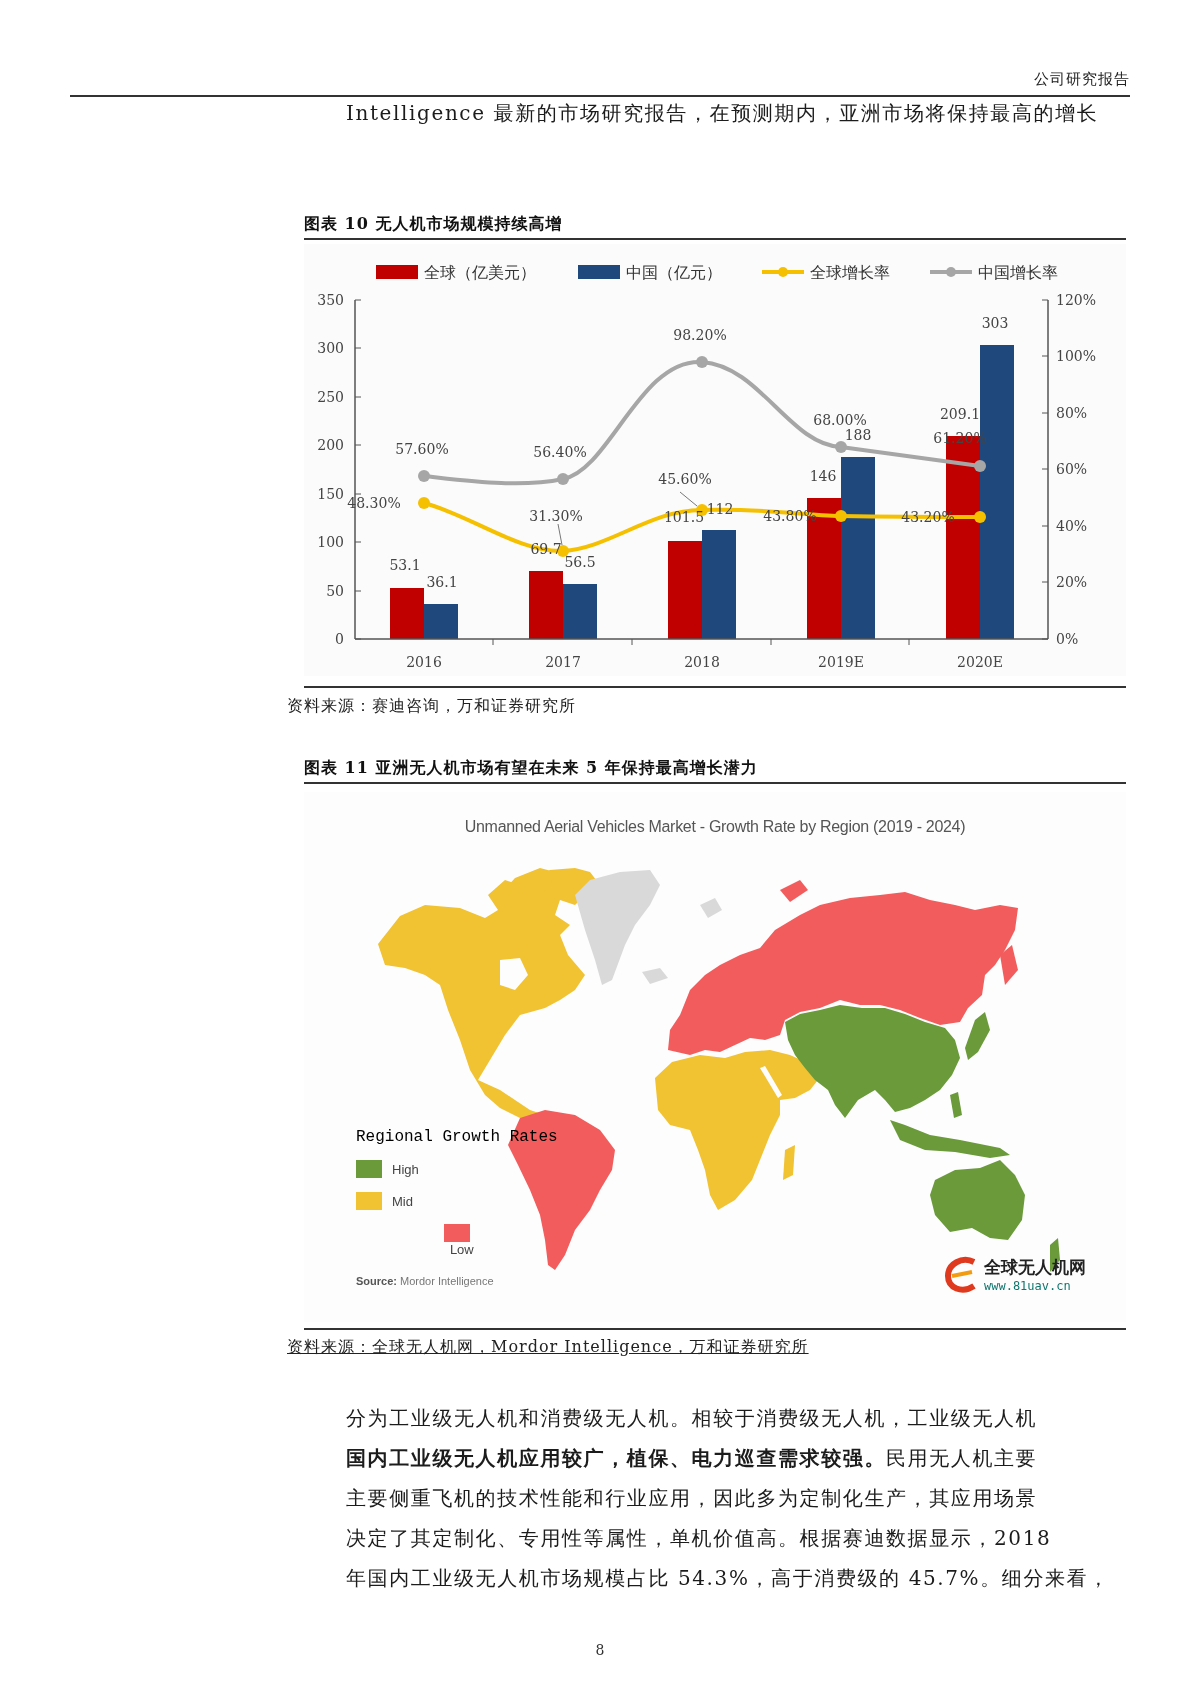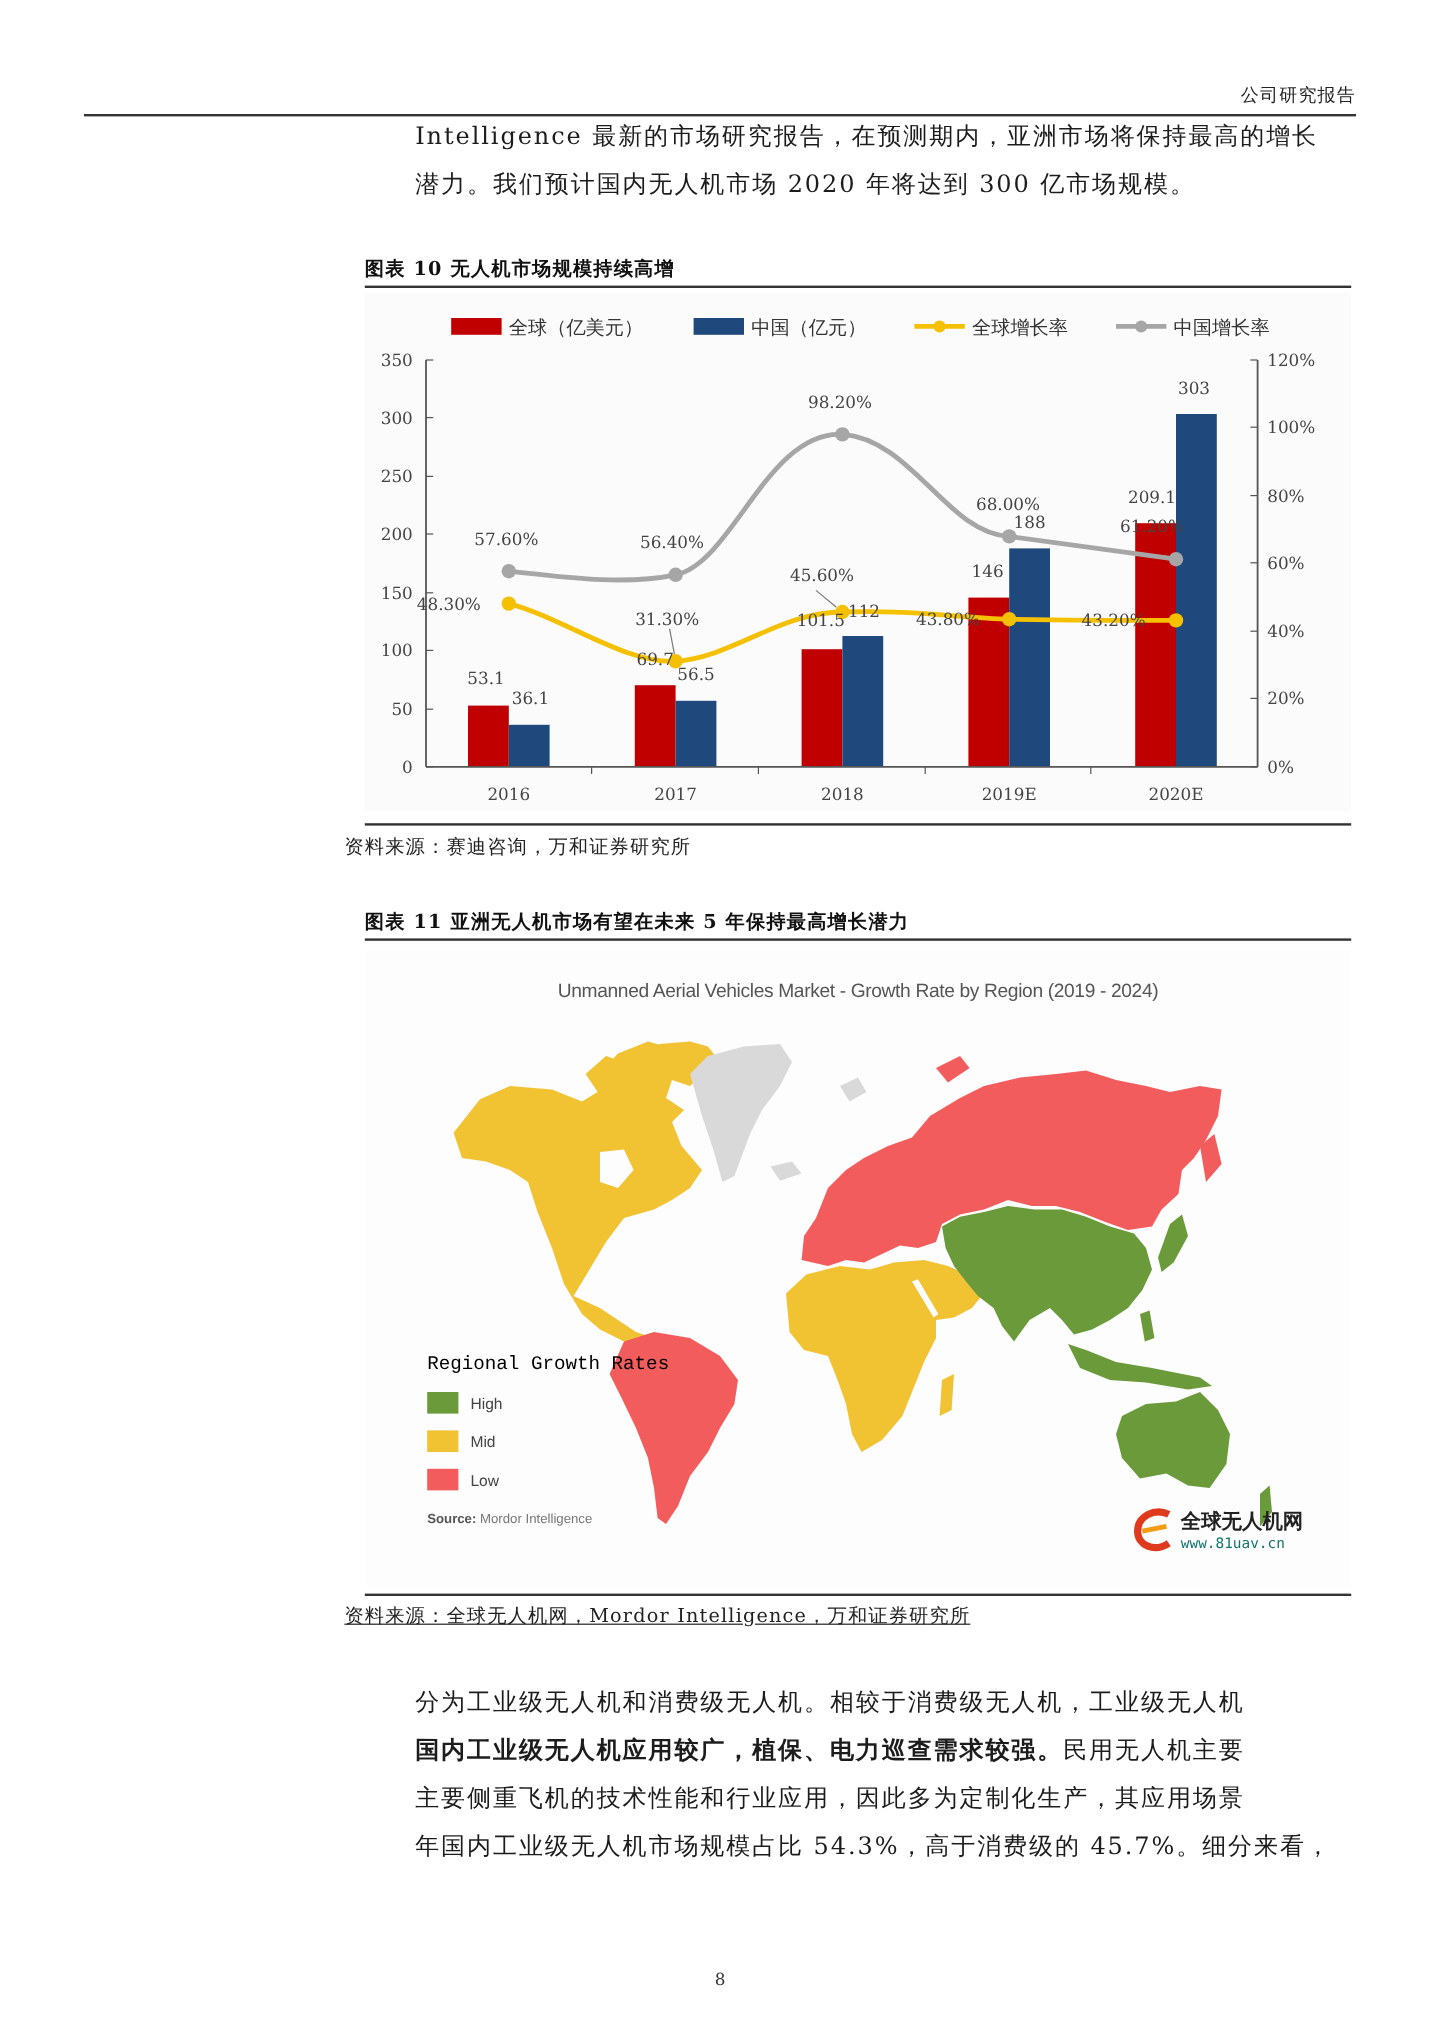--- a/index.html
+++ b/index.html
@@ -28,21 +28,20 @@
   .bold { font-weight:bold; }
 </style>
 </head>
 <body>
 
 <div class="abs header-right">公司研究报告</div>
 <div class="abs header-rule"></div>
 
 <div class="abs para" style="top:93px;">
   <div>Intelligence 最新的市场研究报告，在预测期内，亚洲市场将保持最高的增长</div>
-  <div>潜力。我们预计国内无人机市场 2020 年将达到 300 亿市场规模。</div>
 </div>
 
 <div class="abs fig-title" style="top:214px;">图表 10   无人机市场规模持续高增</div>
 <div class="abs fig-rule" style="top:238px;"></div>
 <div class="abs chart-bg"></div>
 
 <svg class="abs" style="left:0;top:0;" width="1200" height="700">
 
   <g>
     <rect x="376" y="265" width="42" height="14" fill="#c00000"></rect>
@@ -218,21 +217,21 @@
 <div class="abs" style="left:356px;top:1128px;">
   <div class="legend-title">Regional Growth Rates</div>
   <div style="display:flex;align-items:center;margin-top:14px;">
     <div class="legend-swatch" style="background:#6a9a3a;"></div>
     <span class="legend-label" style="margin-left:10px;">High</span>
   </div>
   <div style="display:flex;align-items:center;margin-top:14px;">
     <div class="legend-swatch" style="background:#f1c232;"></div>
     <span class="legend-label" style="margin-left:10px;">Mid</span>
   </div>
-  <div style="display:flex;align-items:center;margin-top:14px;">
+  <div style="display:flex;align-items:center;margin-top:14px;flex-direction:column;">
     <div class="legend-swatch" style="background:#f25c5c;"></div>
     <span class="legend-label" style="margin-left:10px;">Low</span>
   </div>
   <div class="map-source" style="margin-top:18px;">
     <b>Source:</b>
     <span>Mordor Intelligence</span>
   </div>
 </div>
 
 <div class="abs" style="left:944px;top:1254px;display:flex;align-items:center;">
@@ -246,16 +245,17 @@
   </div>
 </div>
 
 <div class="abs fig-rule" style="top:1328px;"></div>
 <div class="abs fig-source" style="top:1337px;text-decoration:underline;">资料来源：全球无人机网，Mordor Intelligence，万和证券研究所</div>
 
 <div class="abs para" style="top:1398px;">
   <div>分为工业级无人机和消费级无人机。相较于消费级无人机，工业级无人机</div>
   <div><span class="bold">国内工业级无人机应用较广，植保、电力巡查需求较强。</span><span>民用无人机主要</span></div>
   <div>主要侧重飞机的技术性能和行业应用，因此多为定制化生产，其应用场景</div>
+  <div>决定了其定制化、专用性等属性，单机价值高。根据赛迪数据显示，2018</div>
   <div>年国内工业级无人机市场规模占比 54.3%，高于消费级的 45.7%。细分来看，</div>
 </div>
 
 <div class="abs page-num">8</div>
 
 </body></html>

